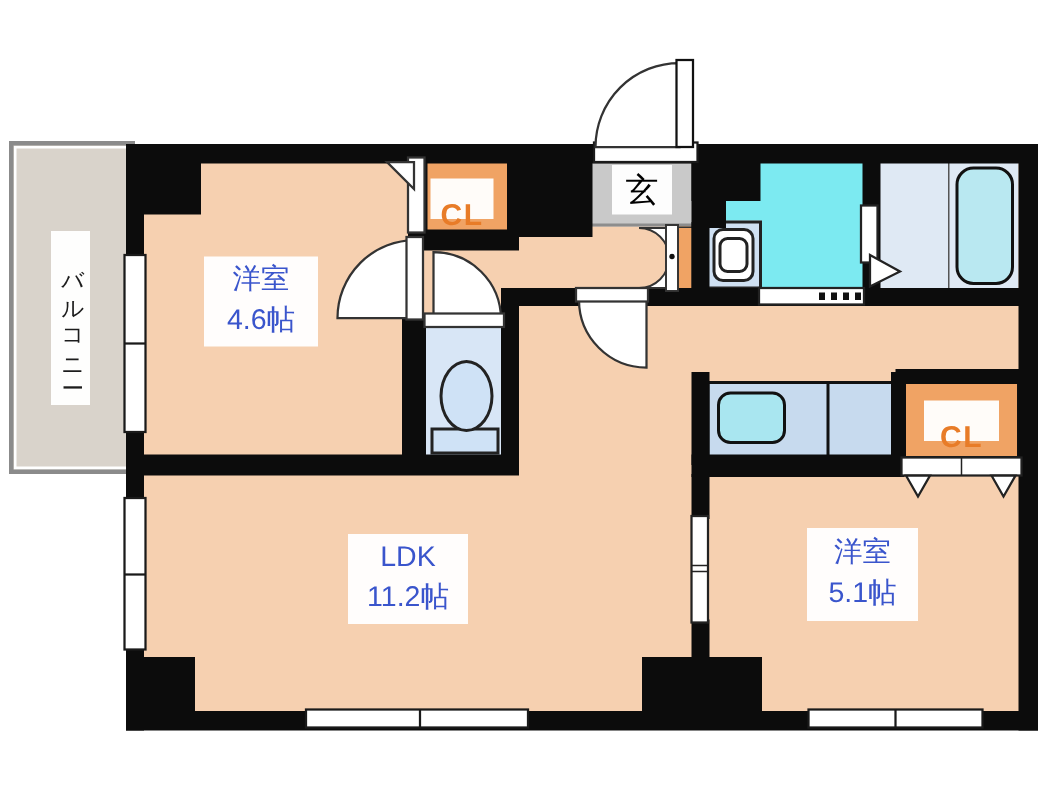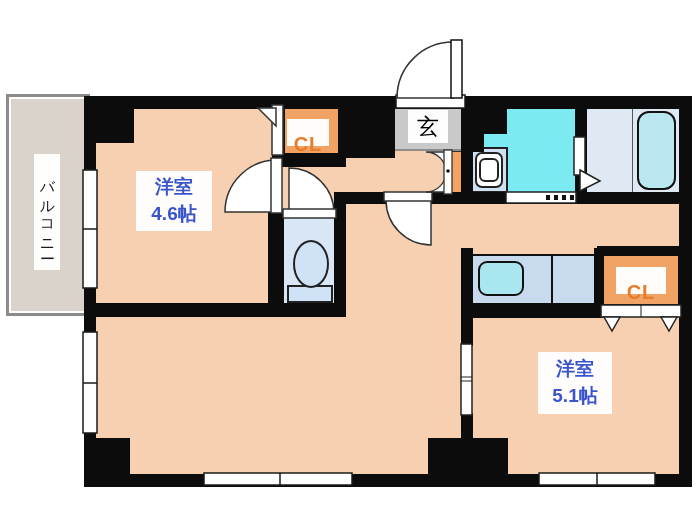--- a/index.html
+++ b/index.html
@@ -2,21 +2,21 @@
 <html><head>
 <meta charset="utf-8">
 <style>
   html,body{margin:0;padding:0;background:#fff;}
   .canvas{position:relative;width:700px;height:525px;background:#fff;overflow:hidden;
           font-family:"Liberation Sans","DejaVu Sans",sans-serif;}
   .floor{position:absolute;}
   .w{position:absolute;background:#0c0c0c;}
   .chip{position:absolute;background:rgba(255,255,255,.96);display:flex;align-items:center;
         justify-content:center;text-align:center;}
-  .roomlabel{color:#3a55cc;font-size:19px;line-height:1.4;font-weight:700;}
+  .roomlabel{color:#3a55cc;font-size:19px;line-height:1.4;font-weight:400;}
   .cltext{color:#e87c28;font-size:20px;font-weight:700;letter-spacing:1px;margin-top:24px;}
   .vtext{writing-mode:vertical-rl;text-orientation:upright;letter-spacing:3px;
          color:#1c1c1c;font-size:15px;font-weight:500;}
   svg{position:absolute;left:0;top:0;pointer-events:none;}
 </style>
 </head>
 <body>
 
 <div class="canvas">
 
@@ -161,20 +161,26 @@
     <span class="vtext">バルコニー</span>
   </div>
 
   <div class="chip" style="left:136px;top:171px;width:76px;height:60px;">
     <div class="roomlabel">
       <div>洋室</div>
       <div>4.6帖</div>
     </div>
   </div>
 
+  <div class="chip" style="left:232px;top:356px;width:80px;height:60px;">
+    <div class="roomlabel">
+      <div>LDK</div>
+      <div>11.2帖</div>
+    </div>
+  </div>
 
   <div class="chip" style="left:538px;top:352px;width:74px;height:62px;">
     <div class="roomlabel">
       <div>洋室</div>
       <div>5.1帖</div>
     </div>
   </div>
 
   <div class="chip" style="left:408px;top:110px;width:40px;height:33px;">
     <span style="color:#000;font-size:22px;font-weight:500;">玄</span>

